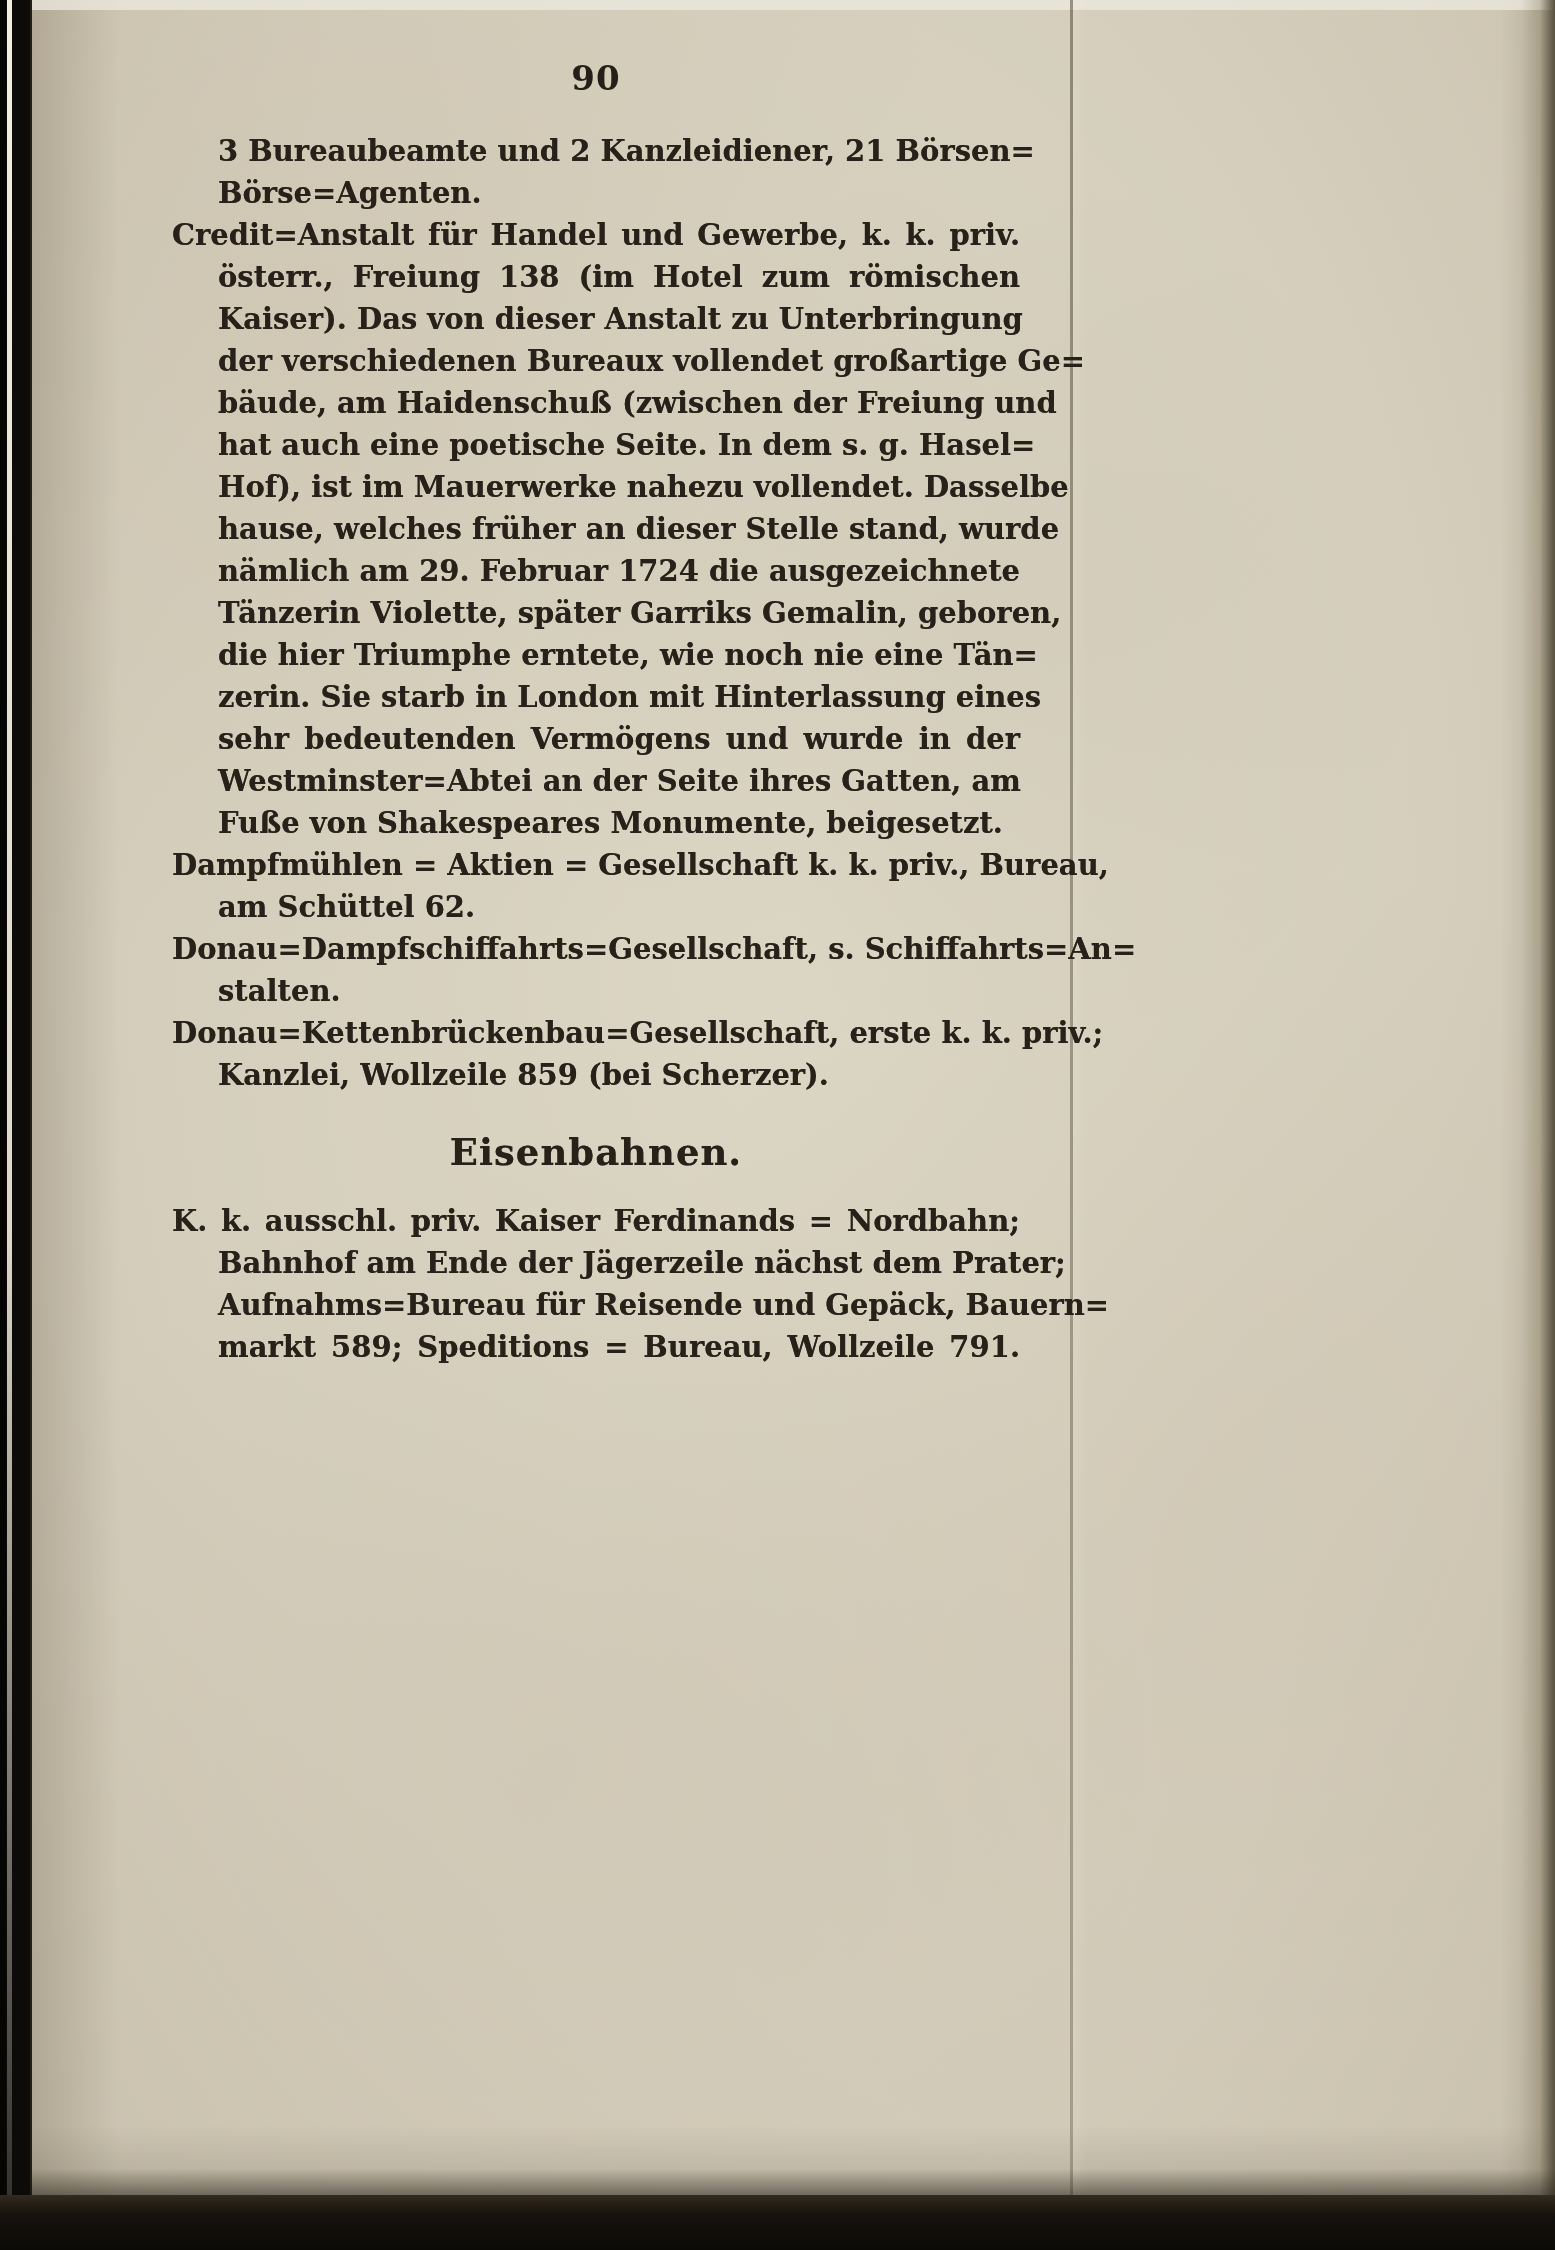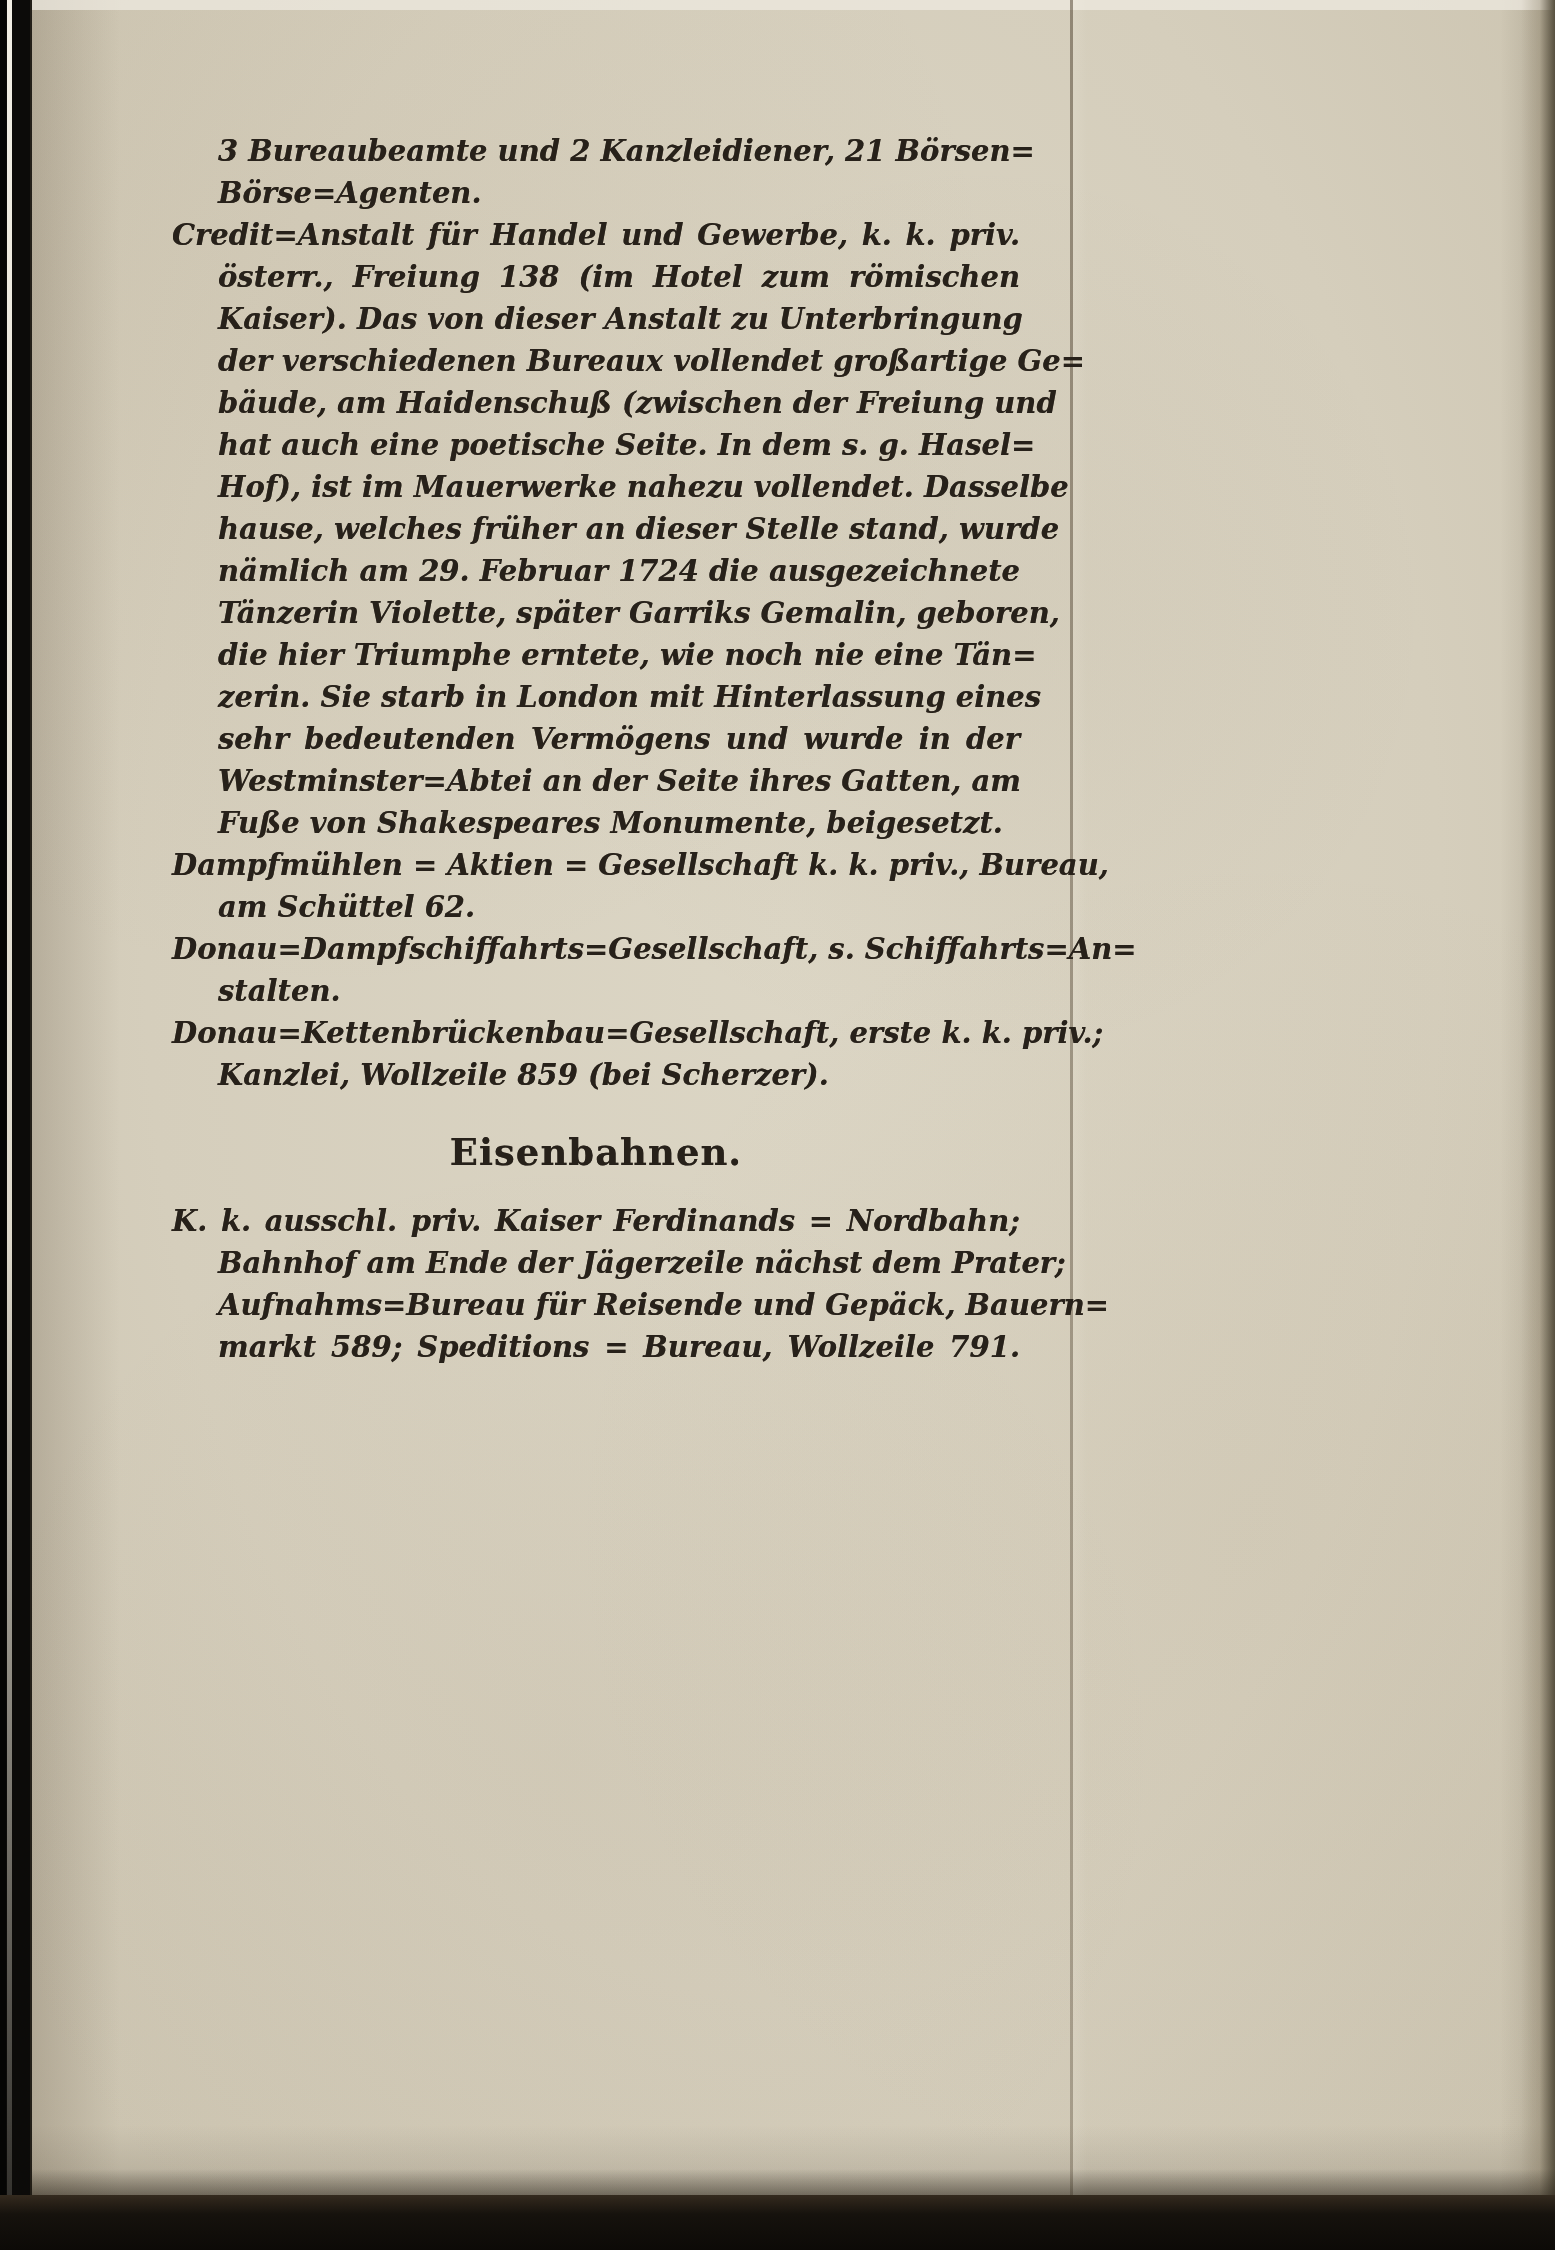--- a/index.html
+++ b/index.html
@@ -117,21 +117,21 @@
   .text-block {
     position: absolute;
     left: 172px;
     top: 130px;
     width: 848px;
     color: #27211a;
     font-size: 29px;
     font-weight: bold;
     text-shadow: 0 0 0.6px rgba(42,32,22,0.65);
   }
-  .para { margin: 0; font-style: italic; }
+  .para { margin: 0; }
   .line {
     box-sizing: border-box;
     width: 100%;
     height: 42px;
     line-height: 42px;
     white-space: nowrap;
     text-align: justify;
     text-align-last: justify;
   }
   .line.ind { padding-left: 46px; }
@@ -157,20 +157,21 @@
   <div class="paper"></div>
   <div class="top-edge"></div>
   <div class="spine"></div>
   <div class="spine-sliver"></div>
   <div class="fold-line"></div>
   <div class="fold-glow"></div>
   <div class="right-shade"></div>
   <div class="bottom-shadow"></div>
   <div class="bottom-edge"></div>
 
+  <div class="page-number">90</div>
 
   <div class="text-block">
 
     <div class="para">
       <div class="line ind">3 Bureaubeamte und 2 Kanzleidiener, 21 Börsen=</div>
       <div class="line ind last">Börse=Agenten.</div>
     </div>
 
     <div class="para">
       <div class="line">Credit=Anstalt für Handel und Gewerbe, k. k. priv.</div>

